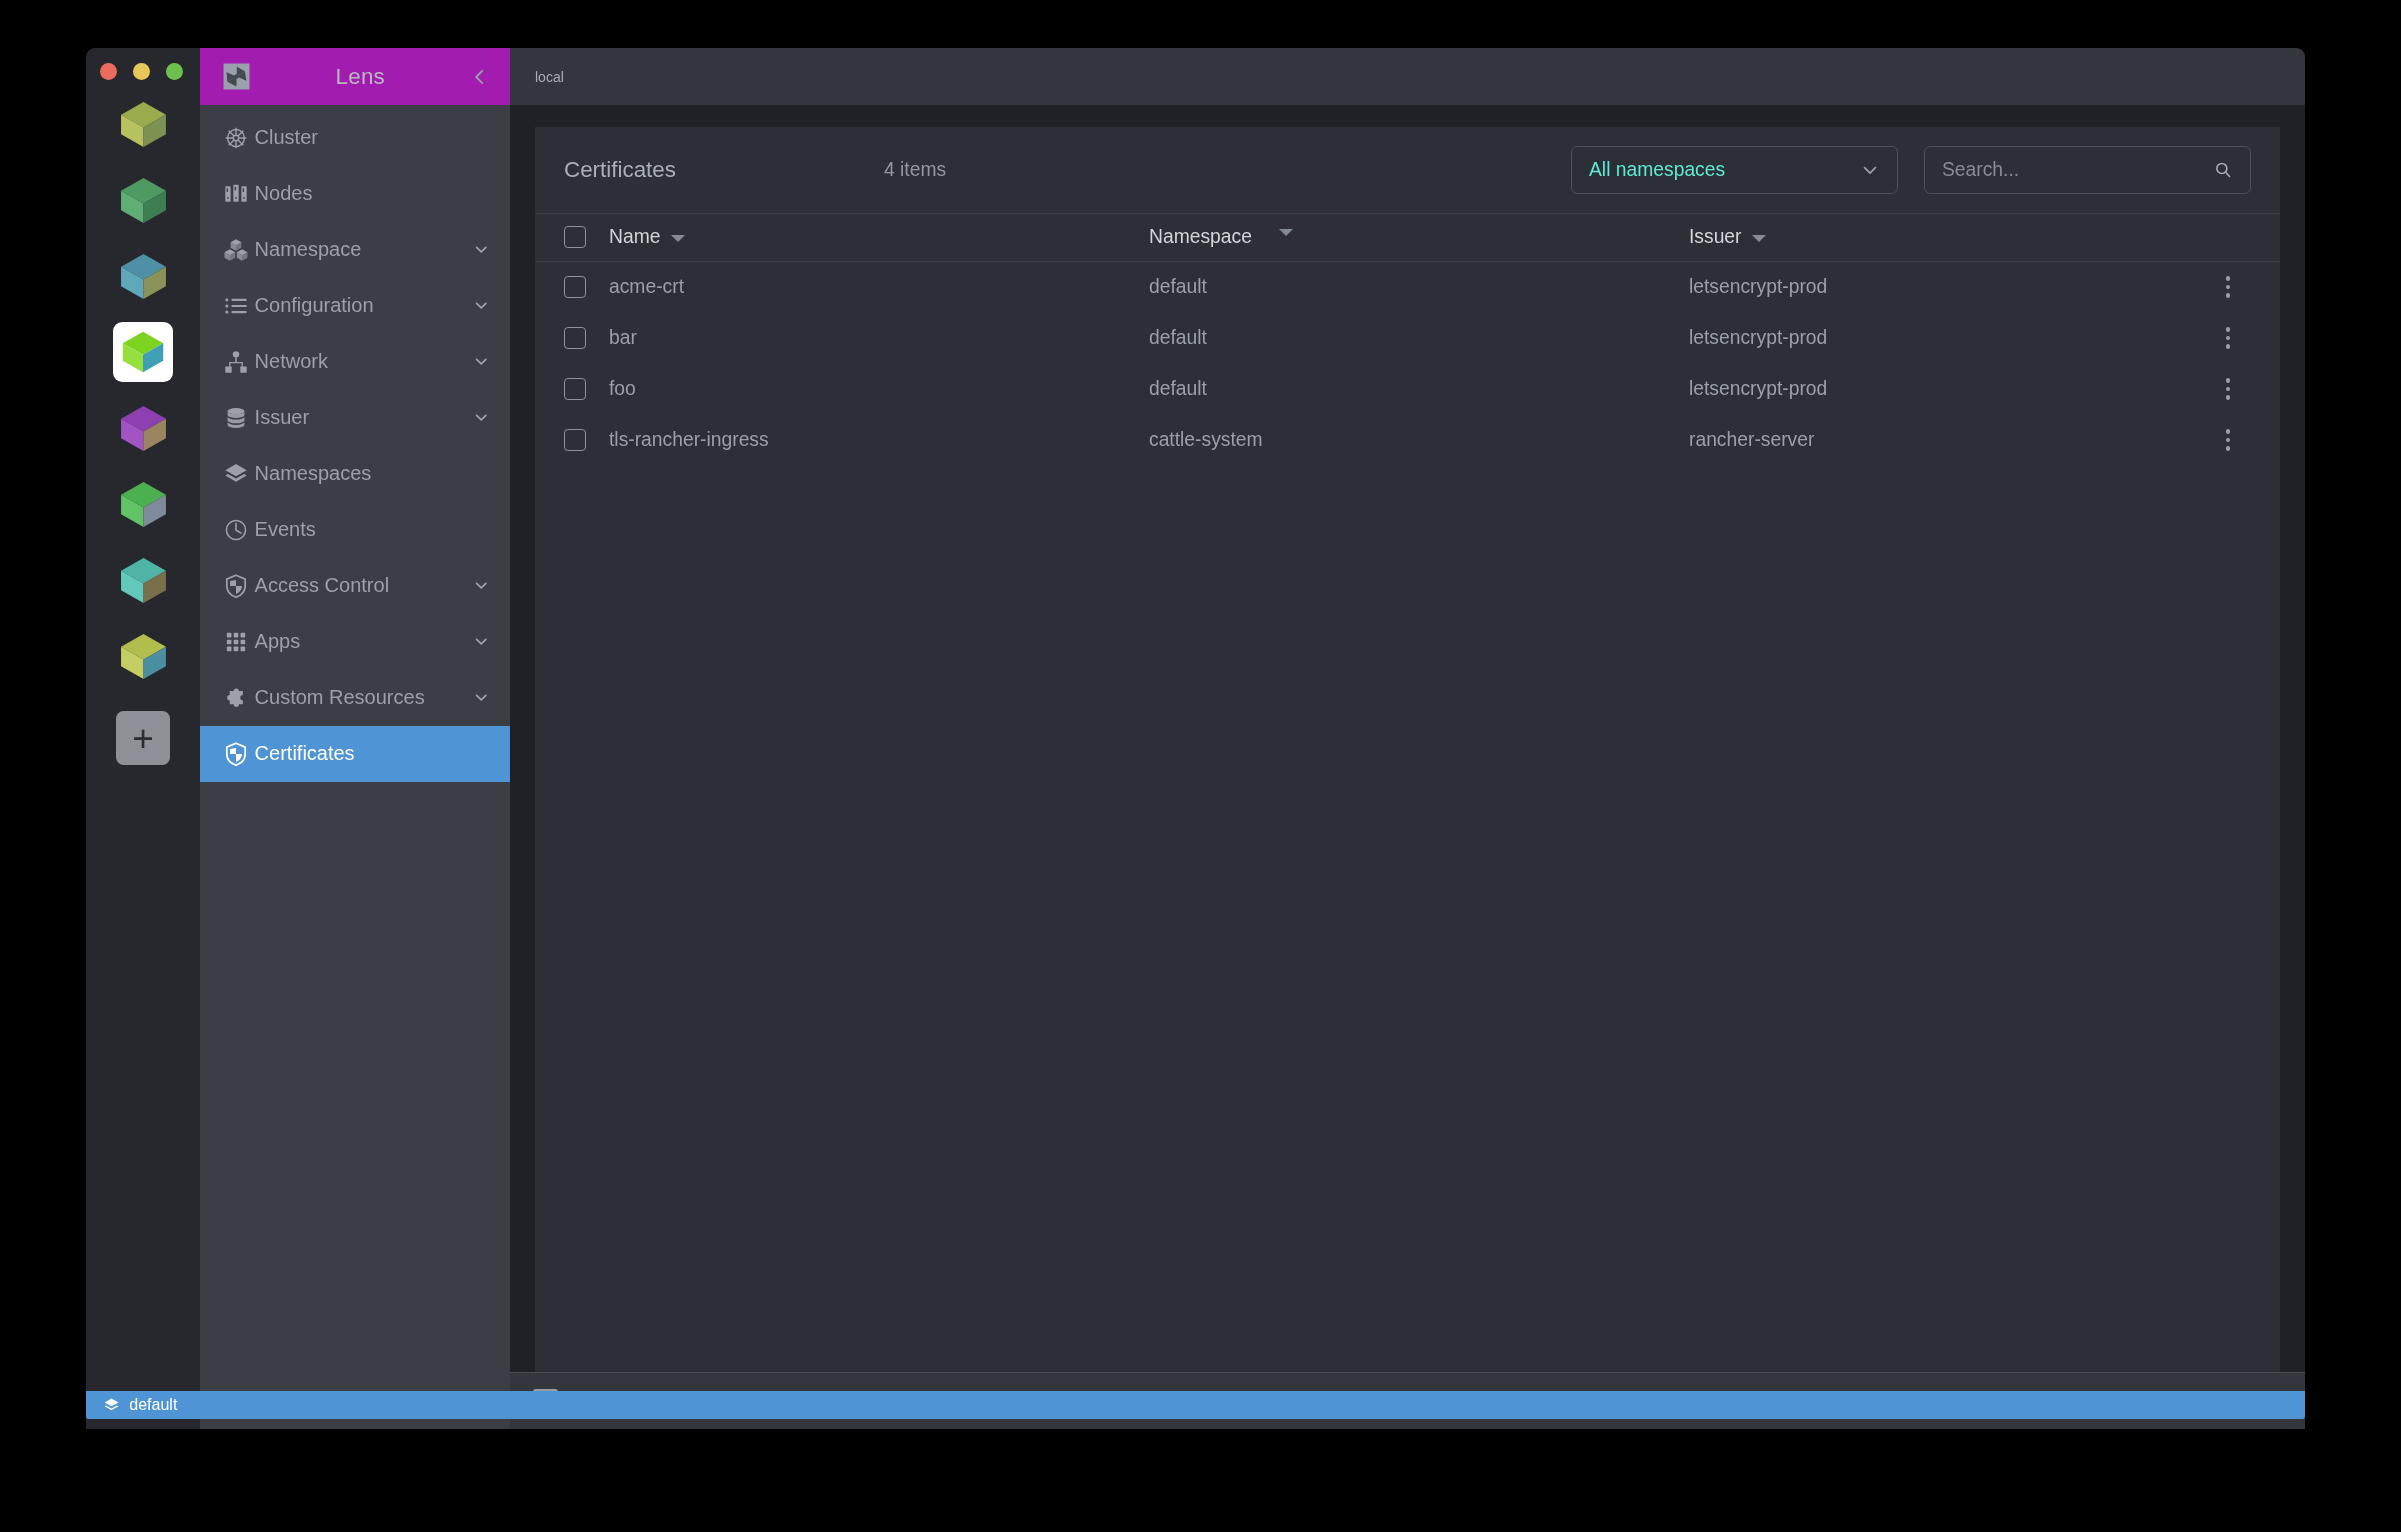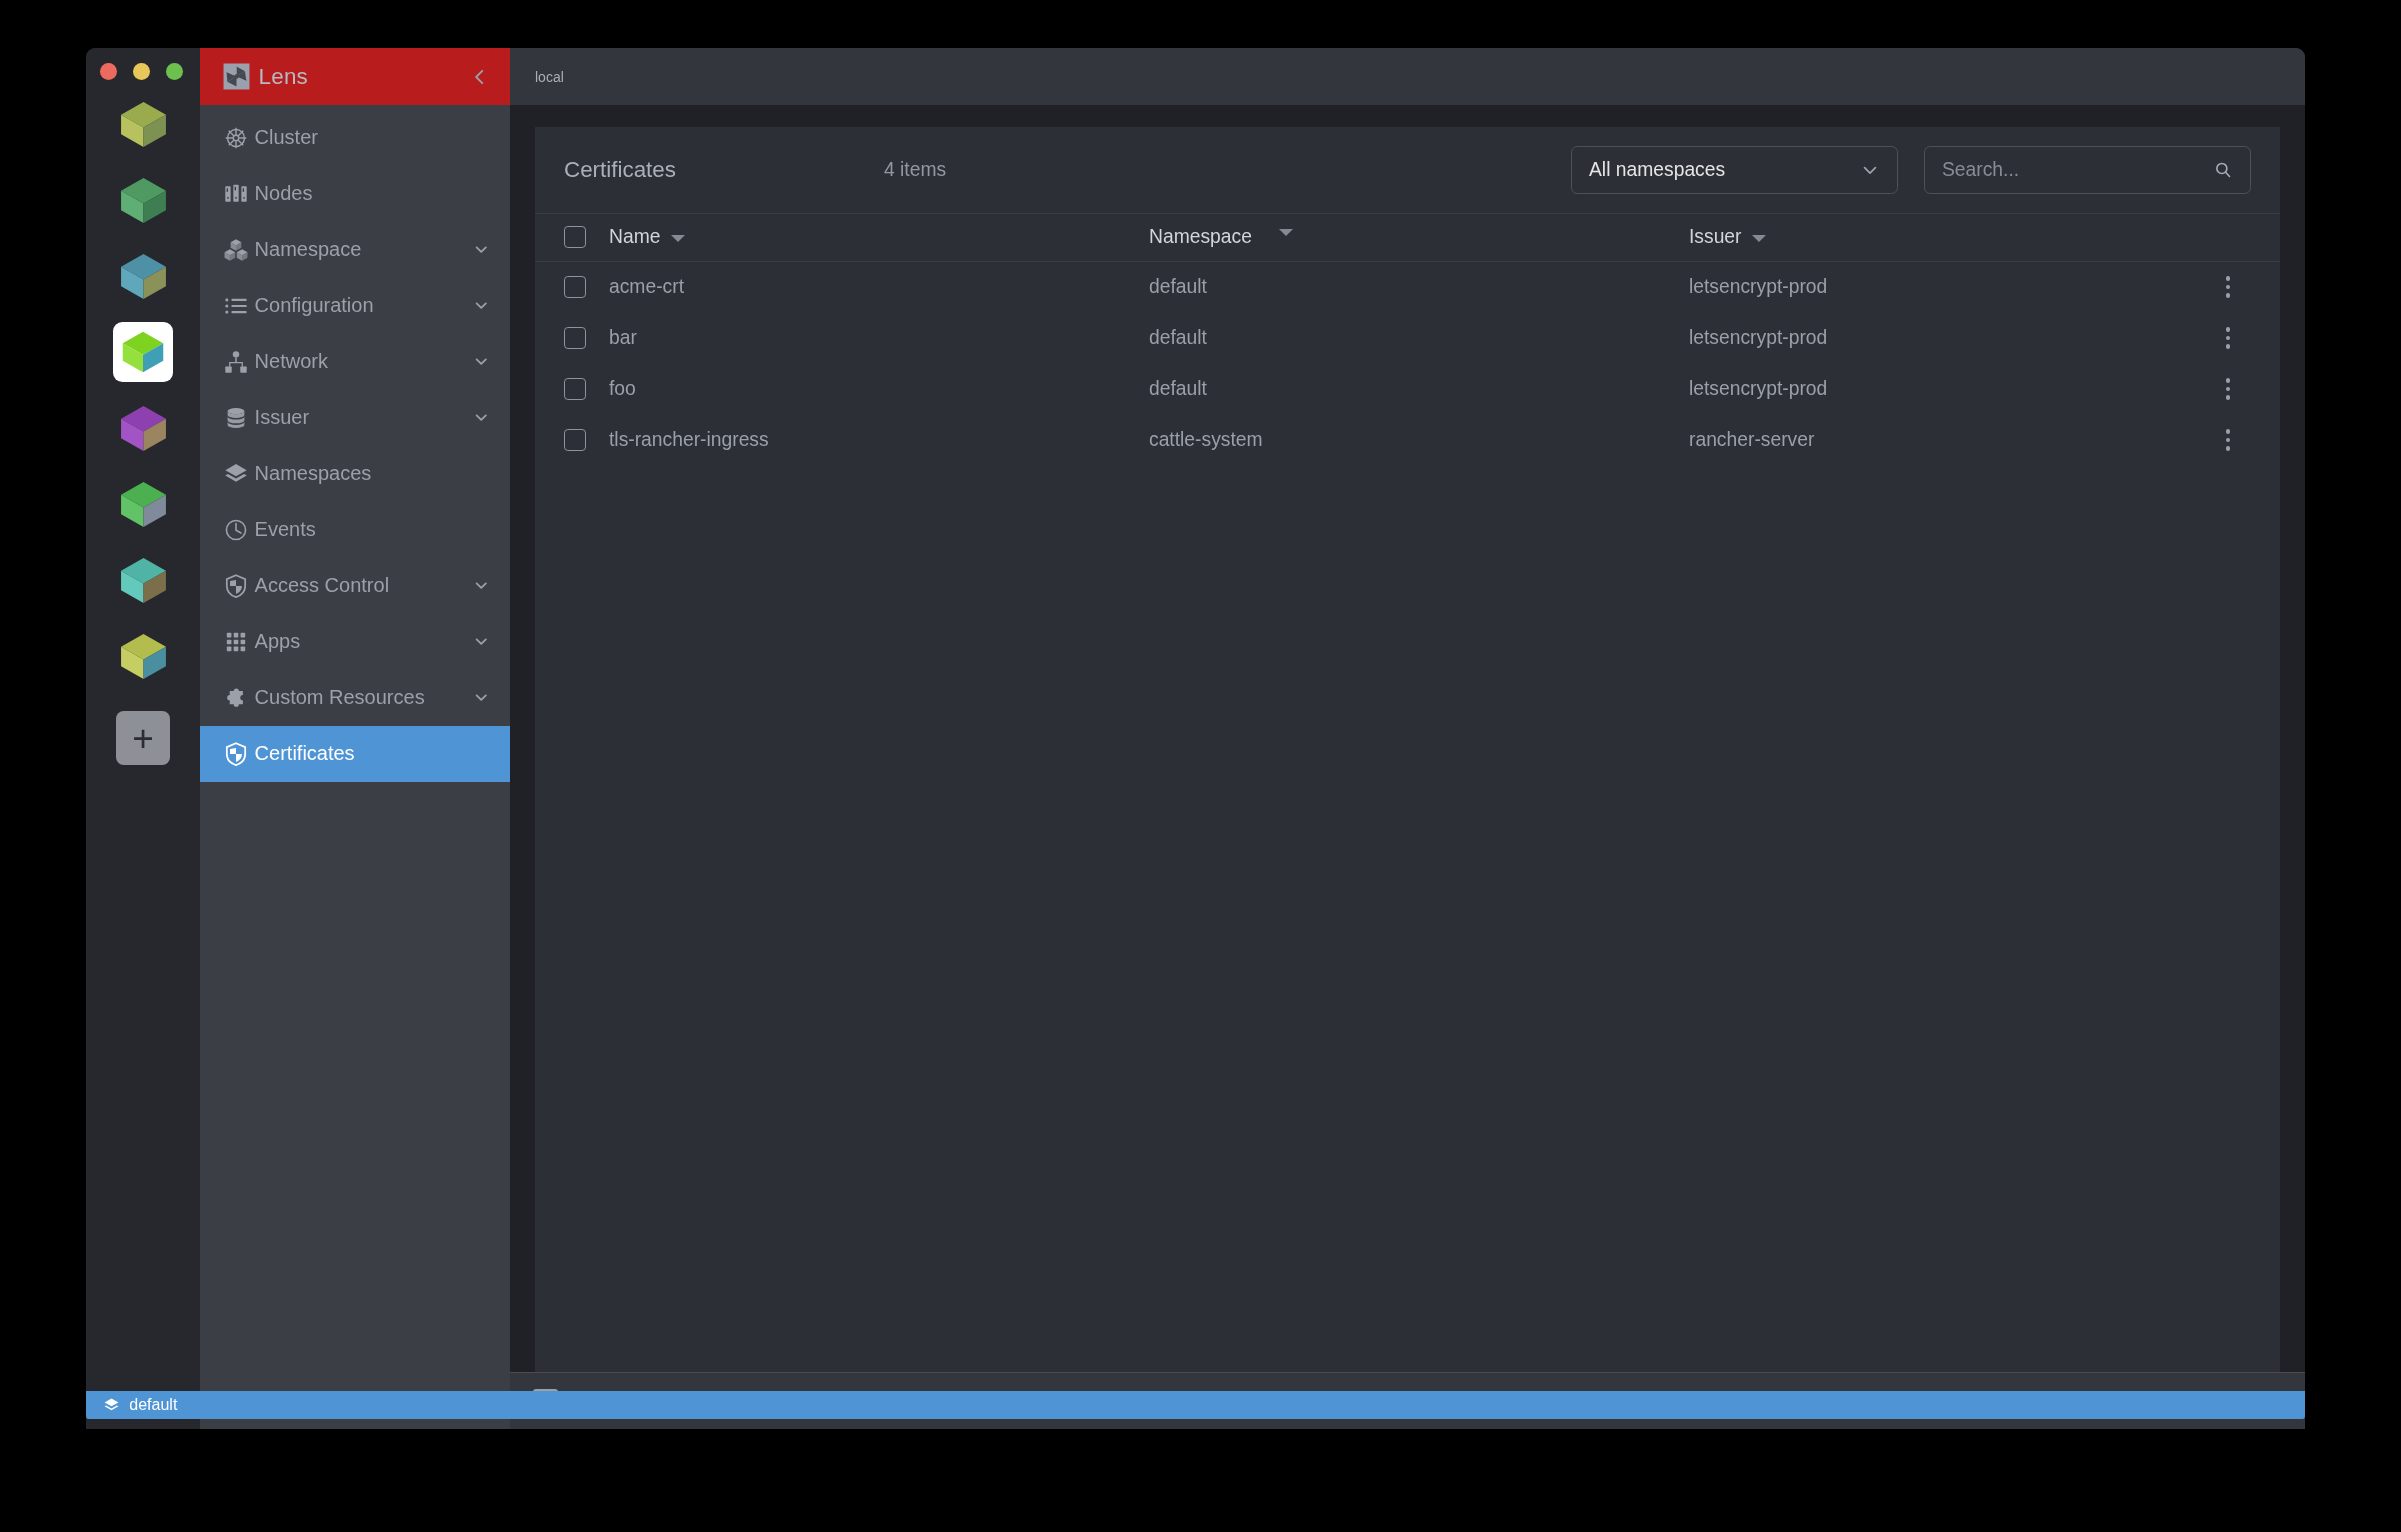--- a/index.html
+++ b/index.html
@@ -58,22 +58,23 @@
   
   #sidebar {
     width: 310px; flex: 0 0 310px;
     background: #3b3e44;
     display: flex; flex-direction: column;
   }
   #sidebar-header {
     height: 57px;
     display: flex; align-items: center;
     padding: 0 20px 0 21.6px;
-    background: #b91c1c;
+    background: #a21caf;
     gap: 8px;
+    text-align: center;
   }
   #sidebar-header .logo { width: 29px; height: 29px; flex: 0 0 29px; }
   #sidebar-header .title {
     font-size: 22.4px; color: #b6bac2; flex: 1 1 auto; letter-spacing: 0.2px;
   }
   #sidebar-header .collapse {
     color: #9aa0aa; font-size: 20px; line-height: 1;
     width: 20px; text-align: center;
   }
   #sidebar-menu { flex: 1 1 auto; padding-top: 4.6px; overflow: hidden; }
@@ -128,21 +129,21 @@
   }
   #card-title { font-size: 22.4px; color: #aab0b8; }
   #item-count { font-size: 19.3px; color: #9298a1; margin-left: 208px; }
   #header-controls { margin-left: auto; display: flex; align-items: center; gap: 26px; }
   .ns-select {
     width: 327px; height: 48px;
     border: 0.8px solid #4d5158;
     border-radius: 6.2px;
     display: flex; align-items: center;
     padding: 0 17px 0 17px;
-    color: #e5e5e5; font-size: 19.3px;
+    color: #5eead4; font-size: 19.3px;
     background: #2c2f35;
   }
   .ns-select .ns-label { flex: 1 1 auto; }
   .ns-select svg { width: 20px; height: 20px; display: block; }
   .search-box {
     width: 327px; height: 48px;
     border: 0.8px solid #4d5158;
     border-radius: 6.2px;
     display: flex; align-items: center;
     padding: 0 17px;

